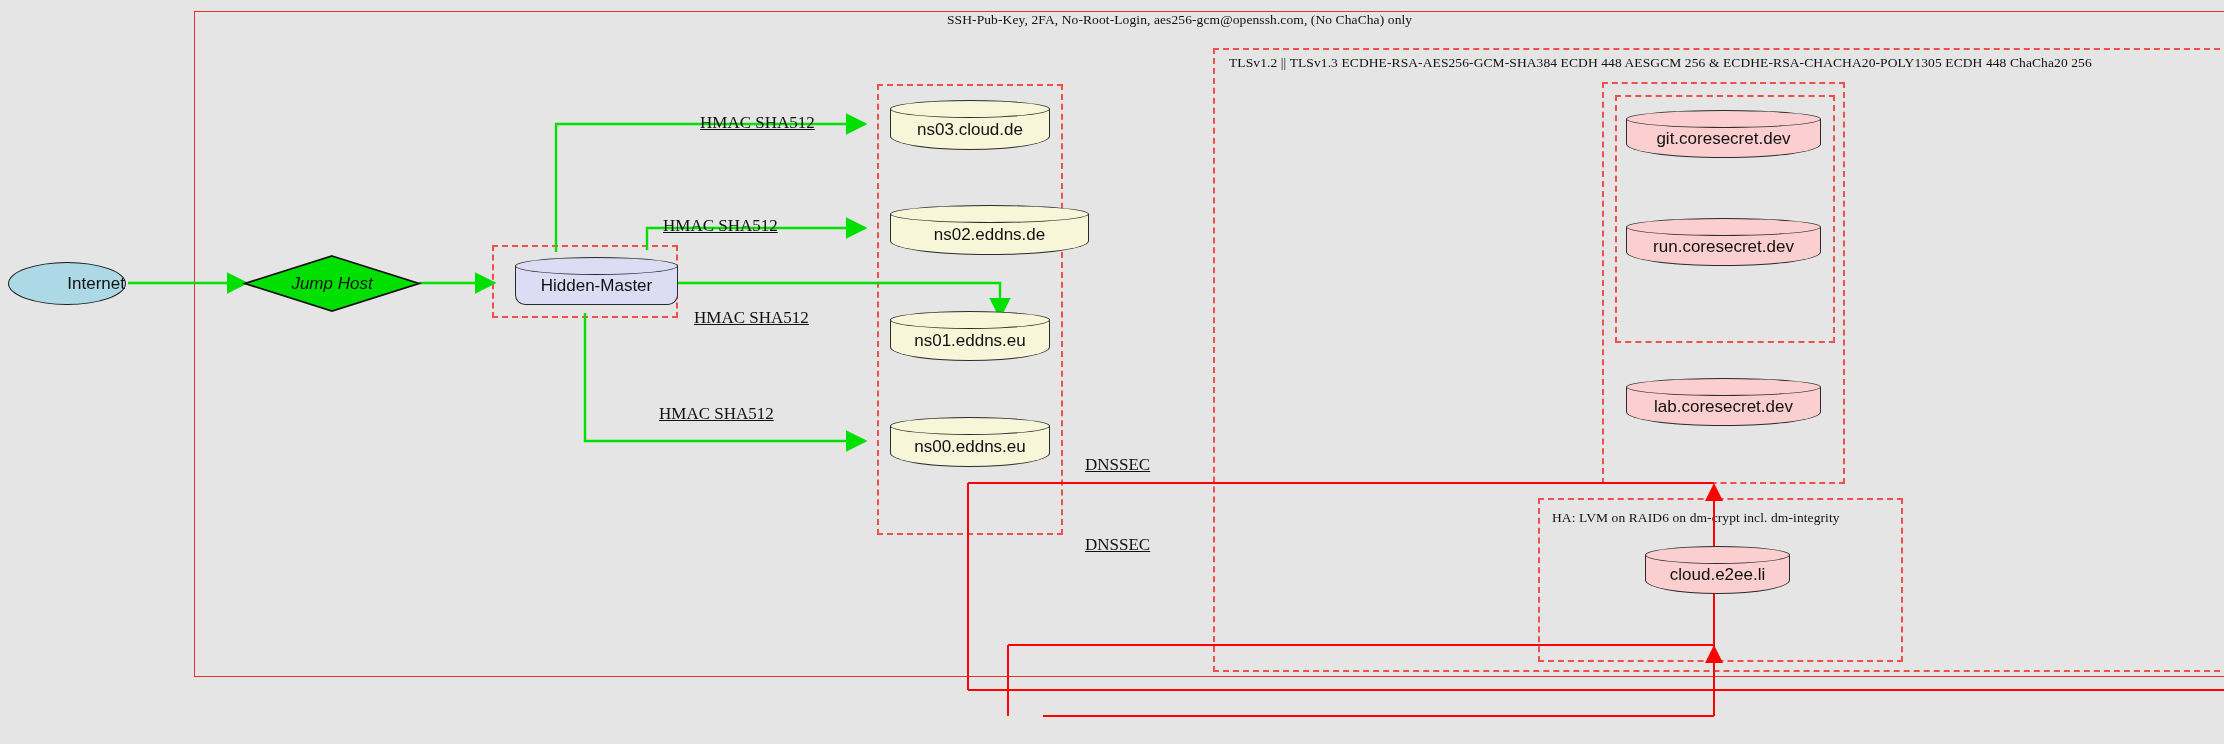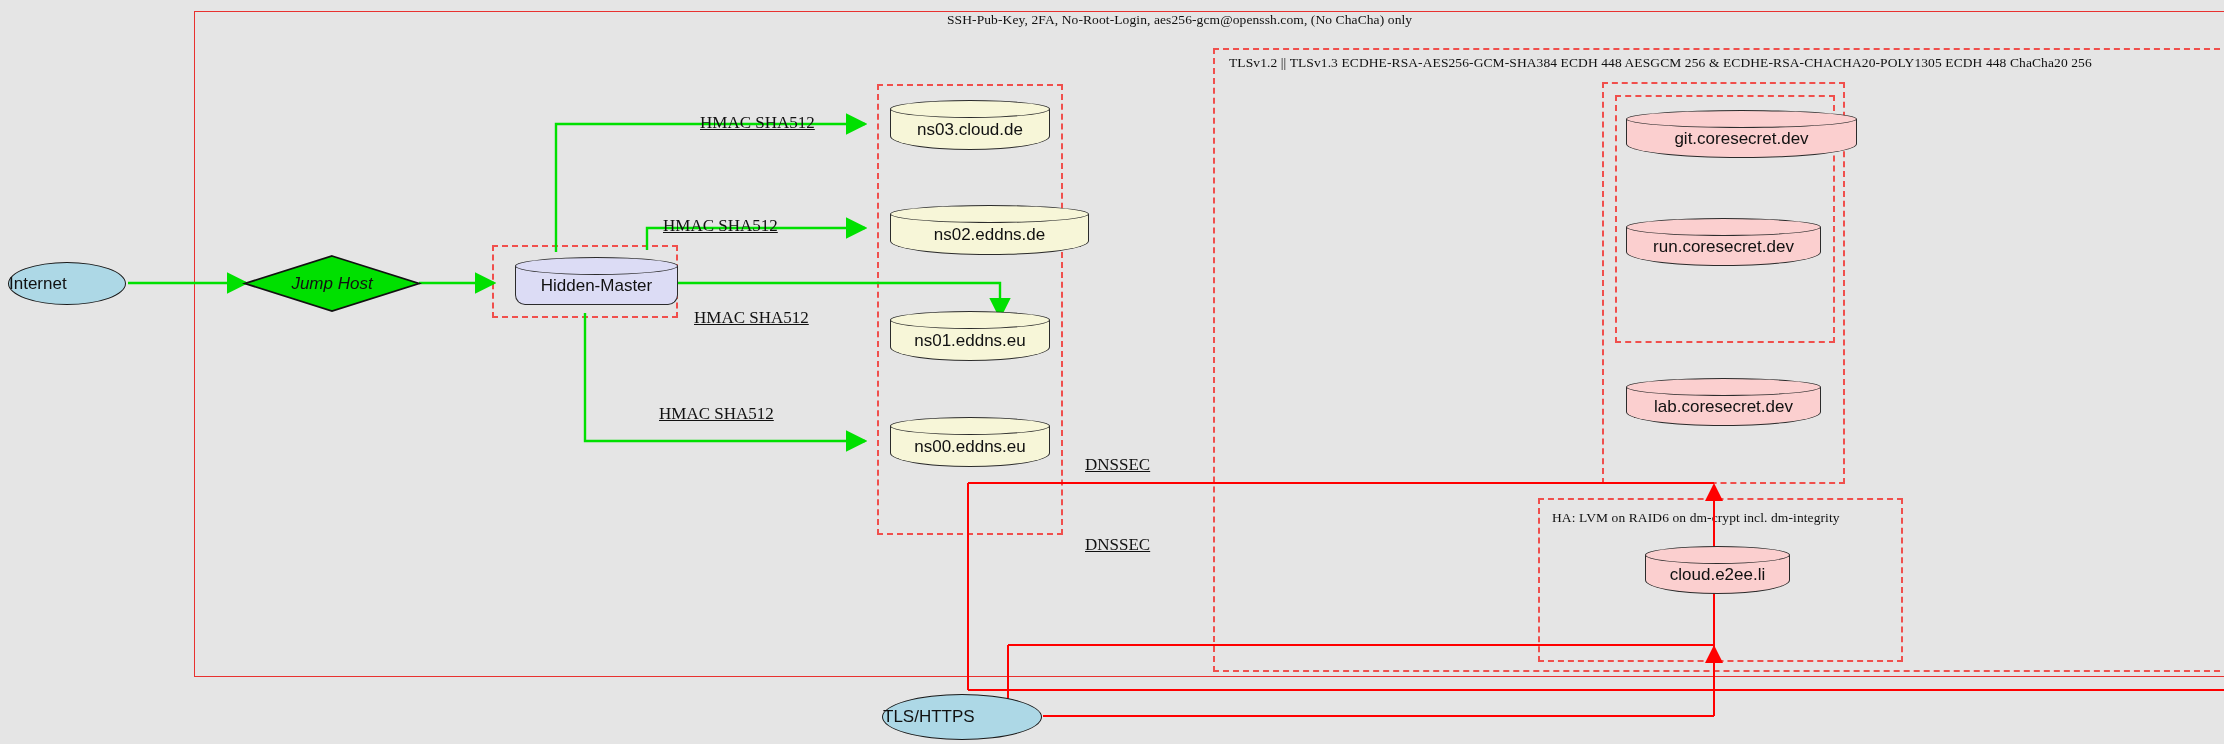--- a/index.html
+++ b/index.html
@@ -16,21 +16,21 @@
     font-family:"Liberation Serif",serif;
     font-size:13.5px;
     color:#101010;
     white-space:nowrap;
     letter-spacing:.1px;
   }
 
   
   .node{
     position:absolute;box-sizing:border-box;
-    display:flex;align-items:center;justify-content:flex-start;
+    display:flex;align-items:center;justify-content:flex-end;
     font-size:17px;color:#111;white-space:nowrap;
   }
   .ellipse{
     border:1.8px solid #1a1a1a;border-radius:50%;
     background:#add8e6;
   }
   .diamond-wrap{position:absolute;}
   .diamond-wrap svg{display:block;overflow:visible;}
   .diamond-label{
     position:absolute;inset:0;display:flex;align-items:center;justify-content:center;
@@ -165,21 +165,21 @@
     <div class="top"></div>
     <div class="txt">ns01.eddns.eu</div>
   </div>
 
   <div class="cyl yellow" style="left:890px;top:417px;width:160px;height:50px;">
     <div class="body"></div>
     <div class="top"></div>
     <div class="txt">ns00.eddns.eu</div>
   </div>
 
-  <div class="cyl pink" style="left:1626px;top:110px;width:195px;height:48px;padding-left:36px;">
+  <div class="cyl pink" style="left:1626px;top:110px;width:195px;height:48px;">
     <div class="body"></div>
     <div class="top"></div>
     <div class="txt">git.coresecret.dev</div>
   </div>
 
   <div class="cyl pink" style="left:1626px;top:218px;width:195px;height:48px;">
     <div class="body"></div>
     <div class="top"></div>
     <div class="txt">run.coresecret.dev</div>
   </div>
@@ -189,23 +189,20 @@
     <div class="top"></div>
     <div class="txt">lab.coresecret.dev</div>
   </div>
 
   <div class="cyl pink" style="left:1645px;top:546px;width:145px;height:48px;">
     <div class="body"></div>
     <div class="top"></div>
     <div class="txt">cloud.e2ee.li</div>
   </div>
 
-  <div class="node ellipse" style="left:882px;top:694px;width:160px;height:46px;">
-    <span>TLS/HTTPS</span>
-  </div>
 
   <div class="edge-label" style="left:700px;top:113px;">HMAC SHA512</div>
   <div class="edge-label" style="left:663px;top:216px;">HMAC SHA512</div>
   <div class="edge-label" style="left:694px;top:308px;">HMAC SHA512</div>
   <div class="edge-label" style="left:659px;top:404px;">HMAC SHA512</div>
 
   <div class="edge-label" style="left:1085px;top:455px;">DNSSEC</div>
   <div class="edge-label" style="left:1085px;top:535px;">DNSSEC</div>
 
 </div>

